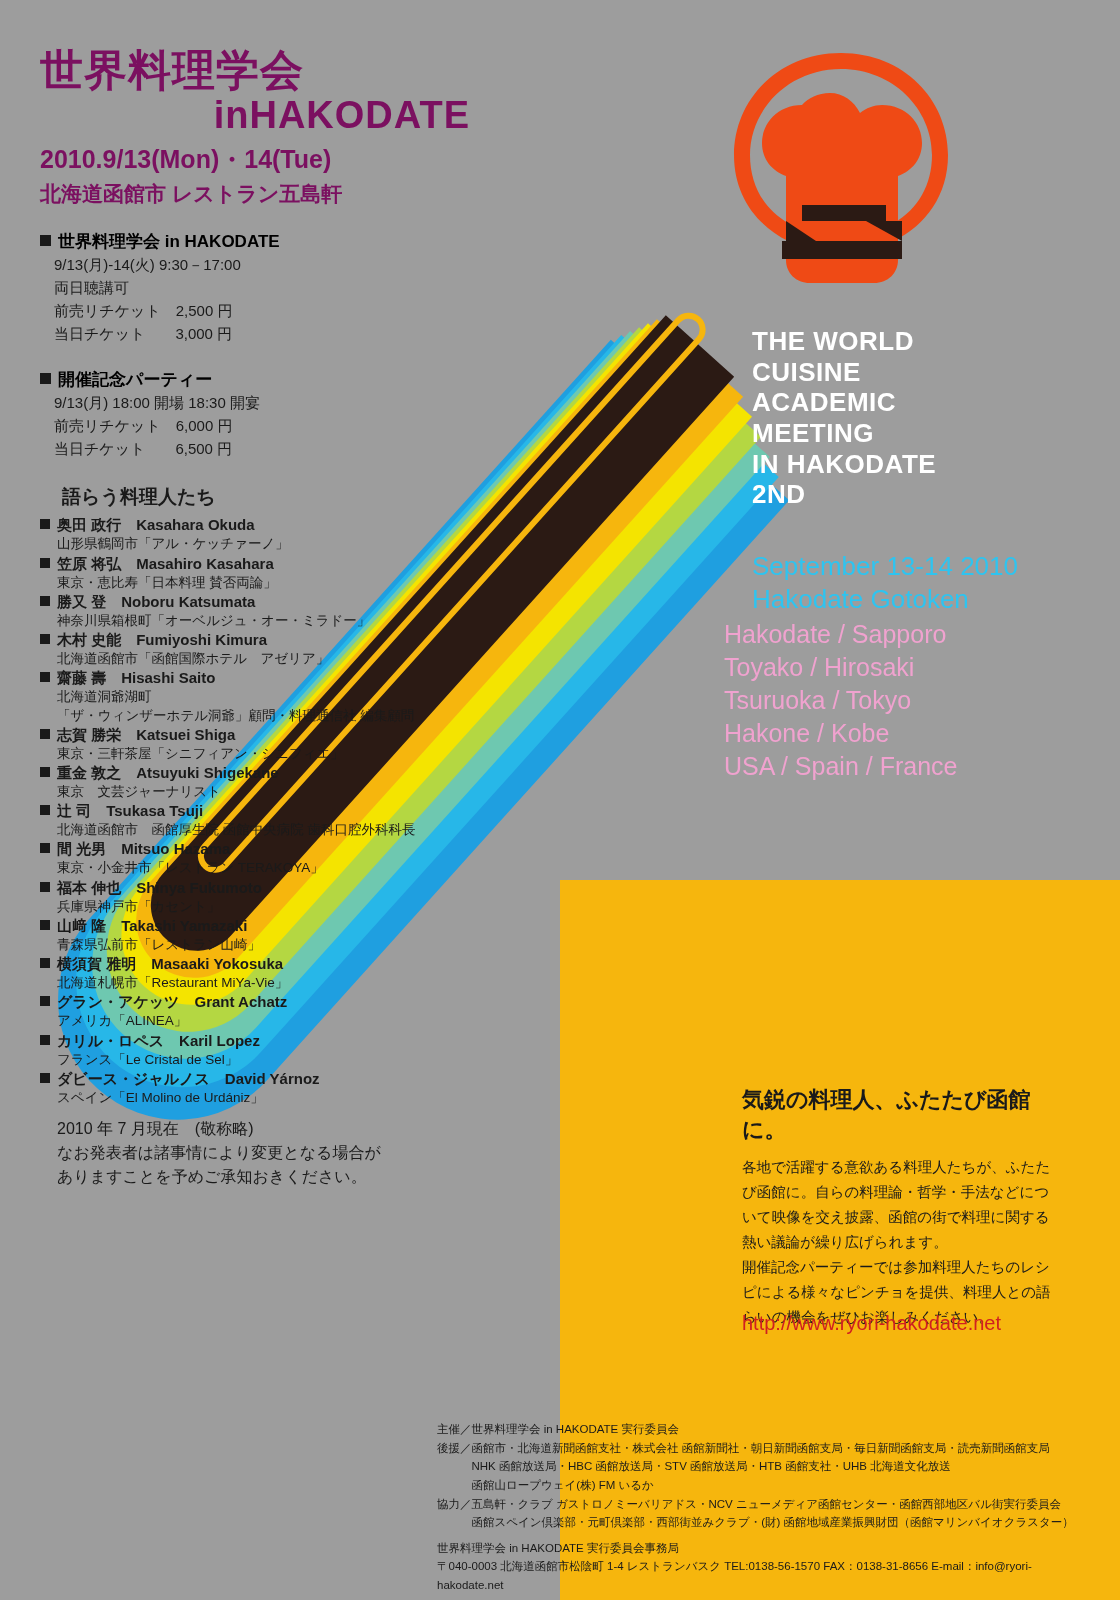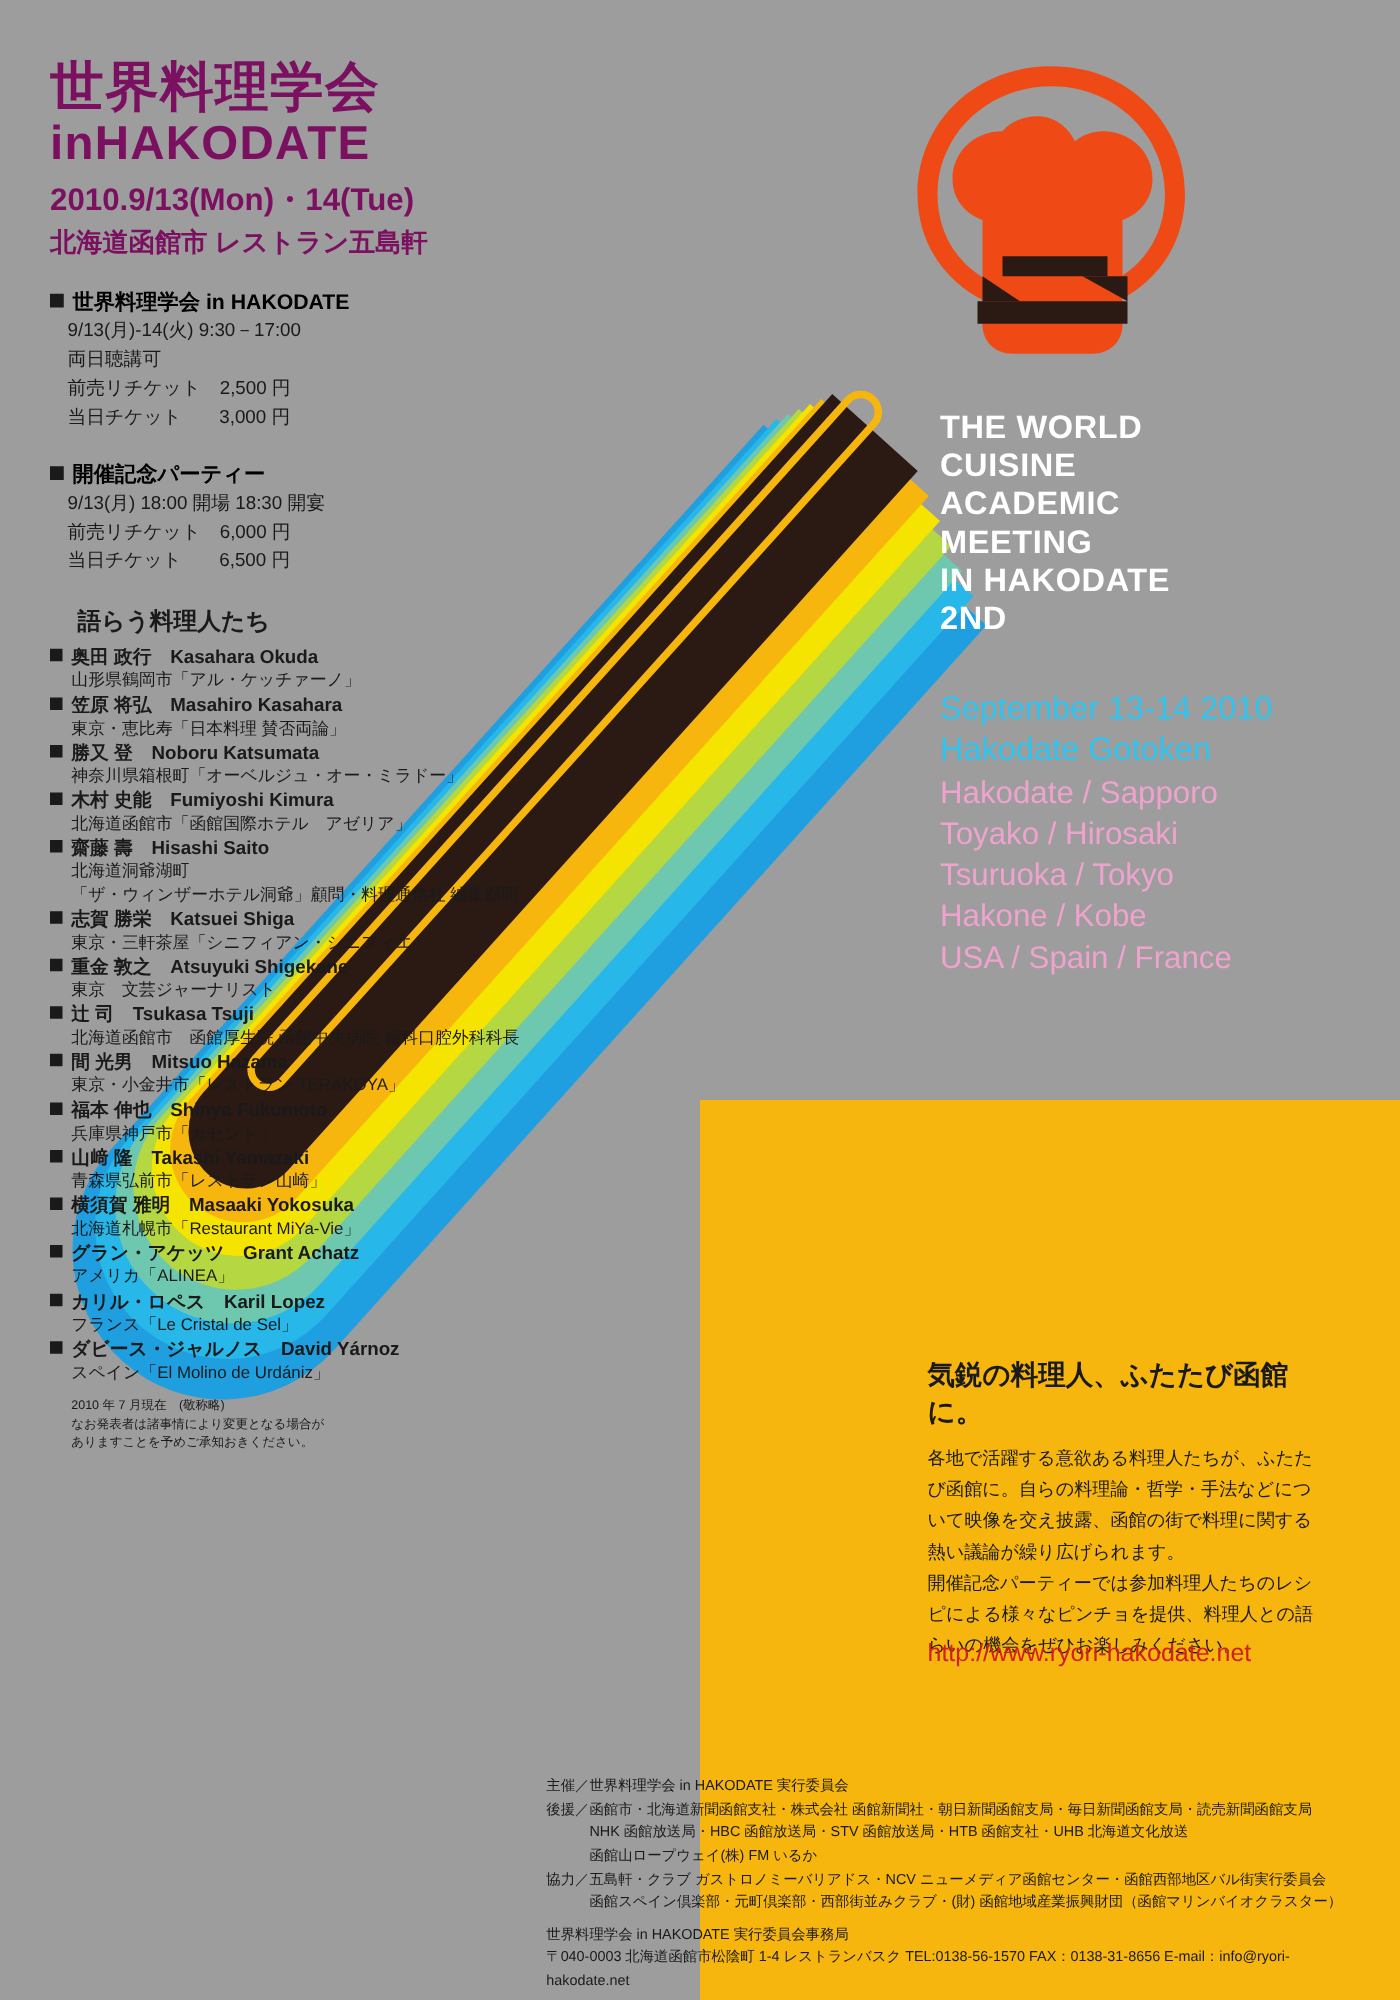--- a/index.html
+++ b/index.html
@@ -32,41 +32,41 @@
   .hhole{position:absolute;left:700px;top:300px;width:742px;height:34px;background:transparent;border:6px solid #f6b60d;border-radius:20px;transform:rotate(132deg);transform-origin:0 50%;box-sizing:border-box;}
 
   
   .logo{position:absolute;left:716px;top:45px;width:250px;height:260px;}
 
   
   .left{position:absolute;left:40px;top:46px;width:430px;}
   .title-jp{color:#7b1060;font-weight:bold;line-height:1.12;letter-spacing:1px;}
   .t1{font-size:43px;}
   .t2{font-size:43px;}
-  .t3{font-size:38px;}
+  .t3{font-size:38px;text-align:right;}
   .date-jp{color:#7b1060;font-size:25px;font-weight:bold;margin-top:6px;}
   .venue-jp{color:#7b1060;font-size:21px;font-weight:bold;margin-top:4px;}
 
   .sect{margin-top:22px;}
   .sect-h{font-size:17px;font-weight:bold;color:#000000;}
   .sect-h .sq{display:inline-block;width:11px;height:11px;background:#1a1a1a;margin-right:7px;vertical-align:1px;}
   .sect-l{font-size:15px;line-height:1.55;margin-left:14px;}
   .sect-l .row{white-space:pre;}
 
   .speakers-title{font-size:19px;font-weight:bold;margin:24px 0 6px 22px;}
   .sp{margin-bottom:1px;}
   .sp .nm{font-size:15px;font-weight:bold;}
   .sp .nm .sq{display:inline-block;width:10px;height:10px;background:#1a1a1a;margin-right:7px;vertical-align:1px;}
   .sp .af{font-size:13.5px;margin-left:17px;line-height:1.35;}
-  .note{font-size:10px;margin:10px 0 0 17px;line-height:1.5;}
+  .note{font-size:16px;margin:10px 0 0 17px;line-height:1.5;}
 
   
   .en-title{position:absolute;left:752px;top:326px;width:340px;color:#fff;font-family:Liberation Sans, sans-serif;font-weight:bold;font-size:26px;line-height:1.18;letter-spacing:.5px;}
   .en-date{position:absolute;left:752px;top:550px;width:350px;color:#2ec4f0;font-size:26px;line-height:1.28;font-weight:normal;}
-  .cities{position:absolute;left:752px;top:618px;width:350px;color:#f0a2cf;font-size:25px;line-height:1.32;}
+  .cities{position:absolute;left:724px;top:618px;width:350px;color:#f0a2cf;font-size:25px;line-height:1.32;}
 
   .pitch{position:absolute;left:742px;top:1085px;width:310px;}
   .pitch h3{margin:0 0 10px 0;font-size:22px;font-weight:bold;color:#1a1a1a;letter-spacing:0px;}
   .pitch p{margin:0;font-size:14.5px;line-height:1.72;color:#1a1a1a;}
   .url{position:absolute;left:742px;top:1312px;color:#d02020;font-size:20px;}
 
   .credits{position:absolute;left:437px;top:1420px;width:640px;font-size:11.5px;line-height:1.62;color:#1a1a1a;}
   .credits .c-last{margin-top:7px;}
 </style>
 </head>

